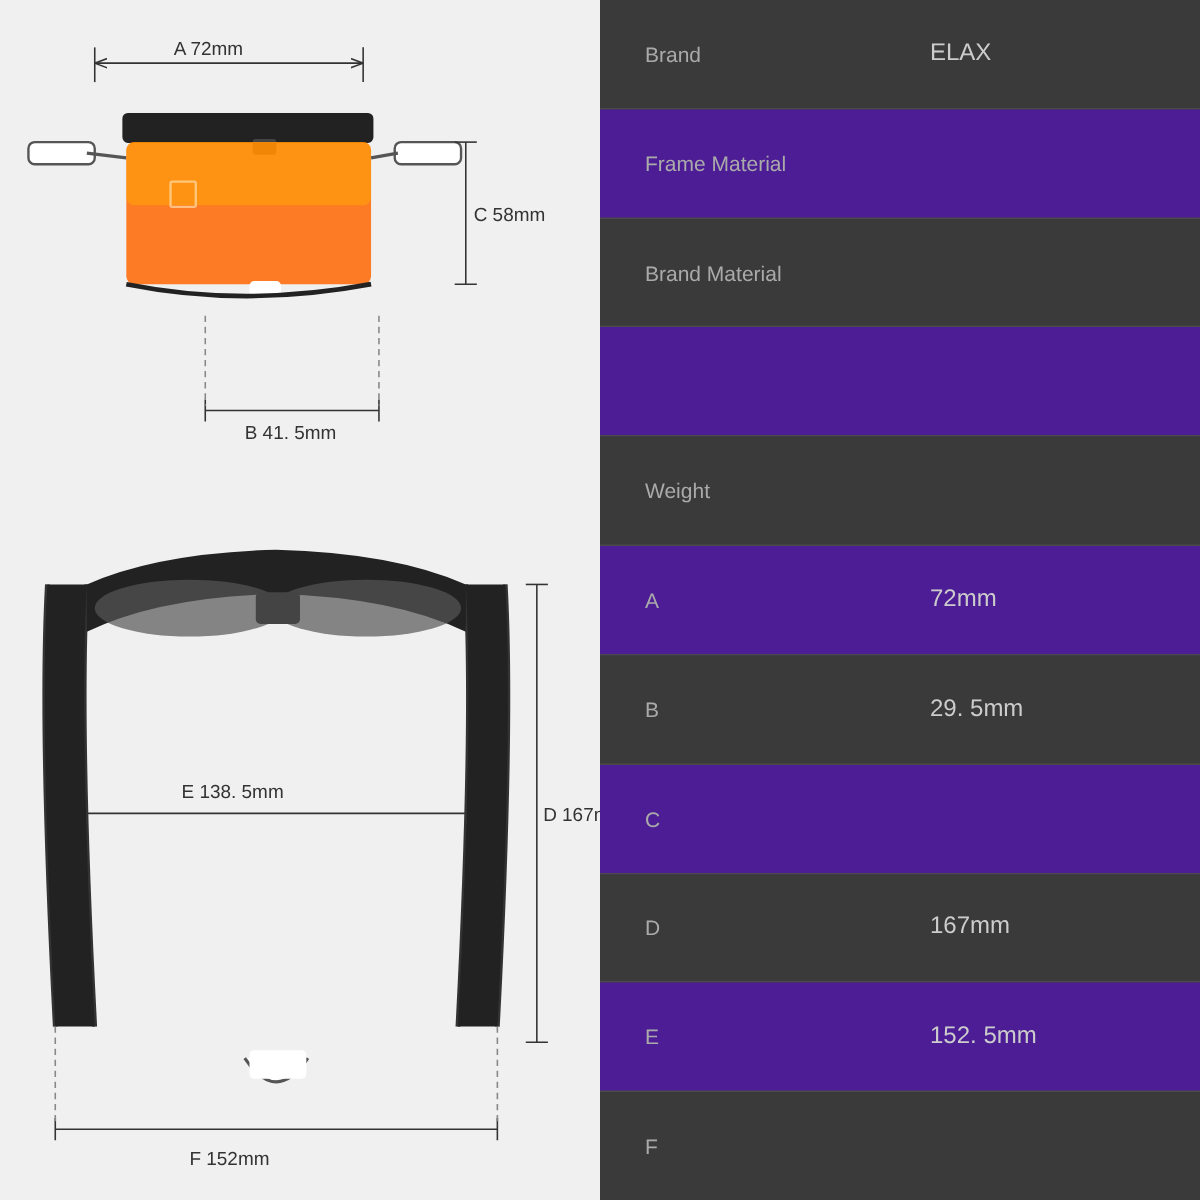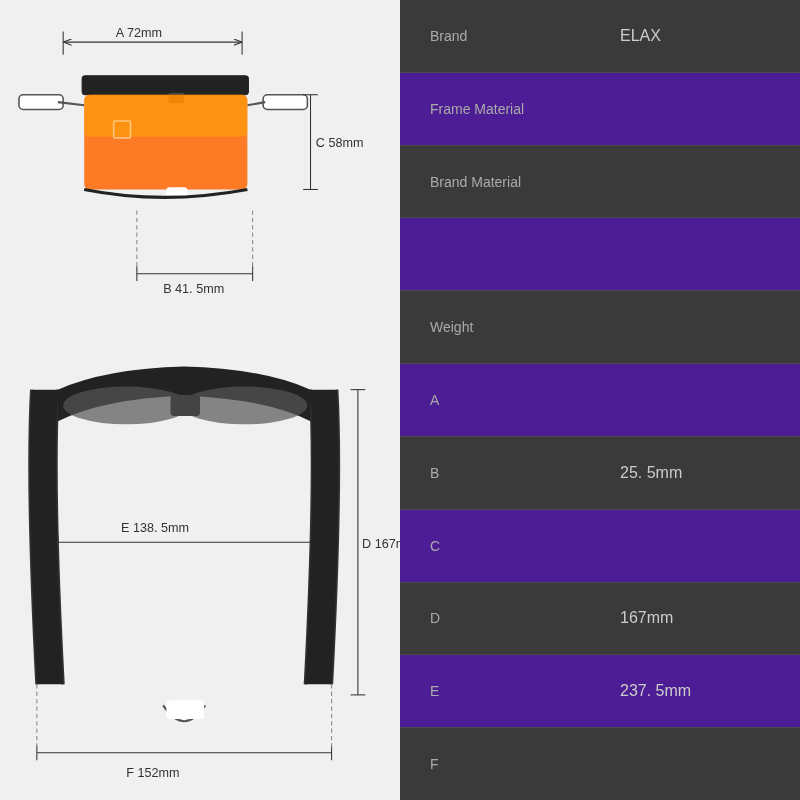--- a/index.html
+++ b/index.html
@@ -216,32 +216,33 @@
     <div class="spec-row dark">
       <div class="spec-label">Brand Material</div>
     </div>
     <div class="spec-row light">
     </div>
     <div class="spec-row dark">
       <div class="spec-label">Weight</div>
     </div>
     <div class="spec-row light">
       <div class="spec-label">A</div>
+      <div class="spec-value">72mm</div>
     </div>
     <div class="spec-row dark">
       <div class="spec-label">B</div>
-      <div class="spec-value">25. 5mm</div>
+      <div class="spec-value">29. 5mm</div>
     </div>
     <div class="spec-row light">
       <div class="spec-label">C</div>
     </div>
     <div class="spec-row dark">
       <div class="spec-label">D</div>
       <div class="spec-value">167mm</div>
     </div>
     <div class="spec-row light">
       <div class="spec-label">E</div>
-      <div class="spec-value">237. 5mm</div>
+      <div class="spec-value">152. 5mm</div>
     </div>
     <div class="spec-row dark">
       <div class="spec-label">F</div>
     </div>
   </div>
 
 </body></html>

